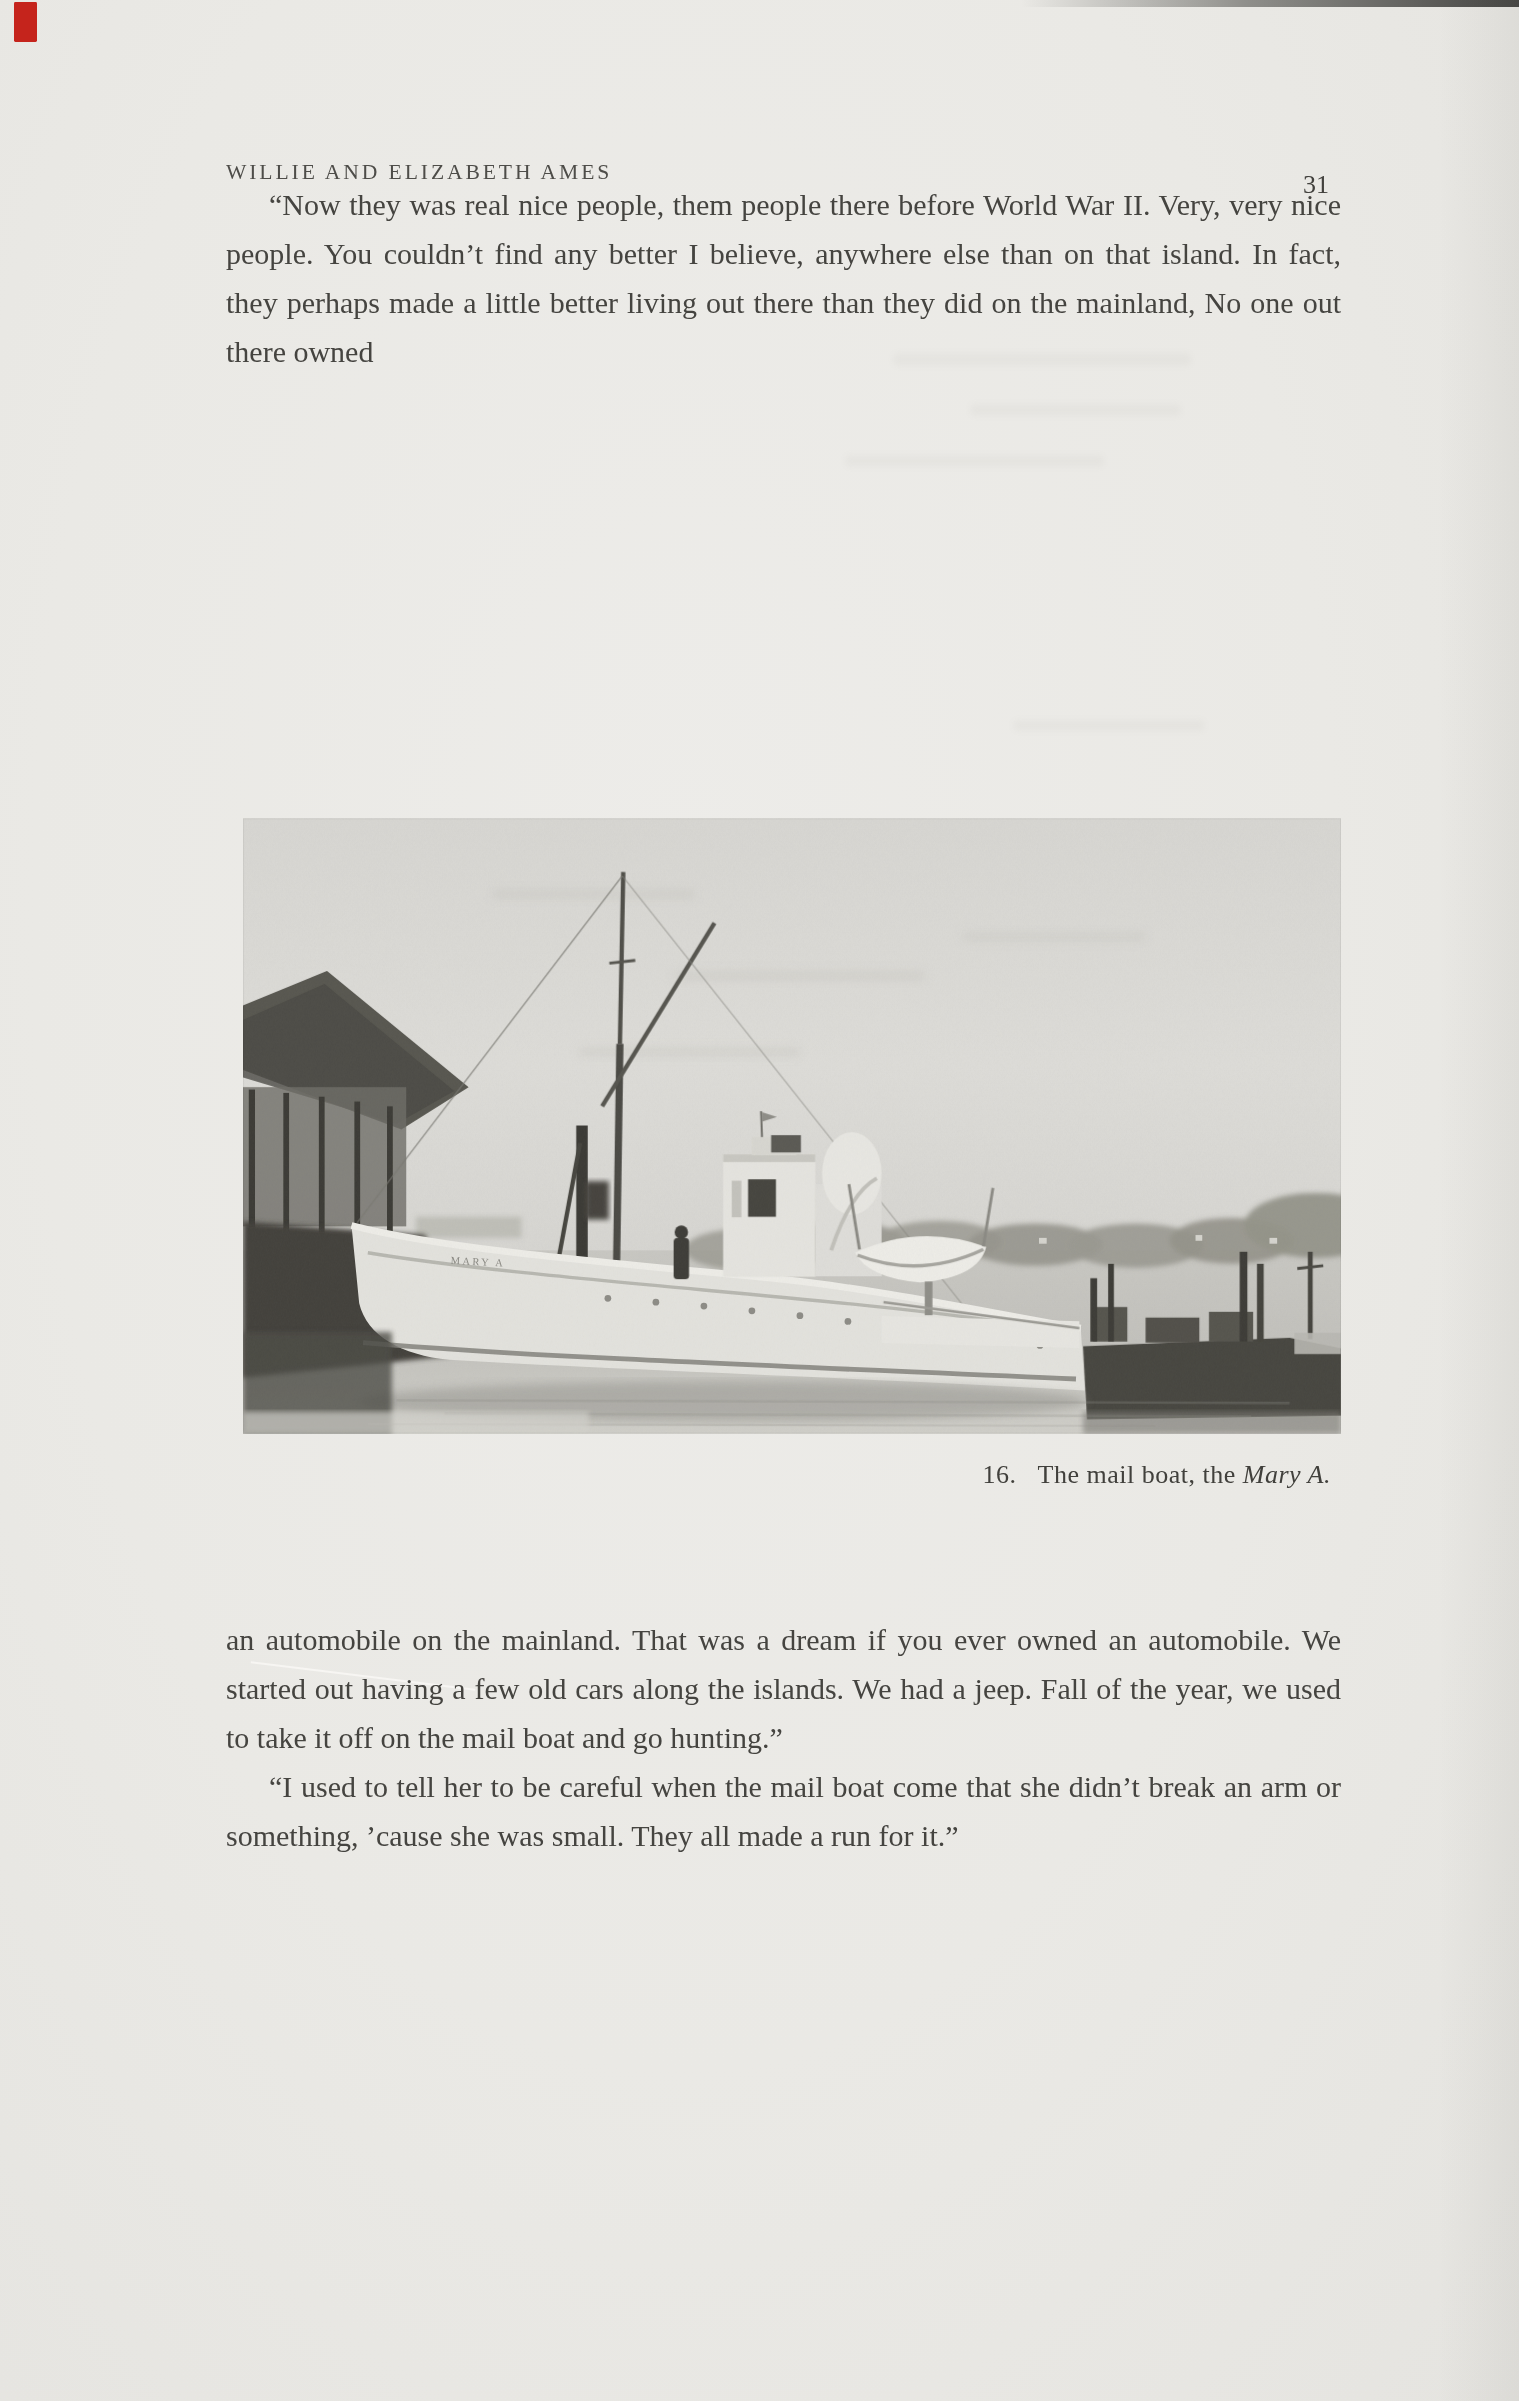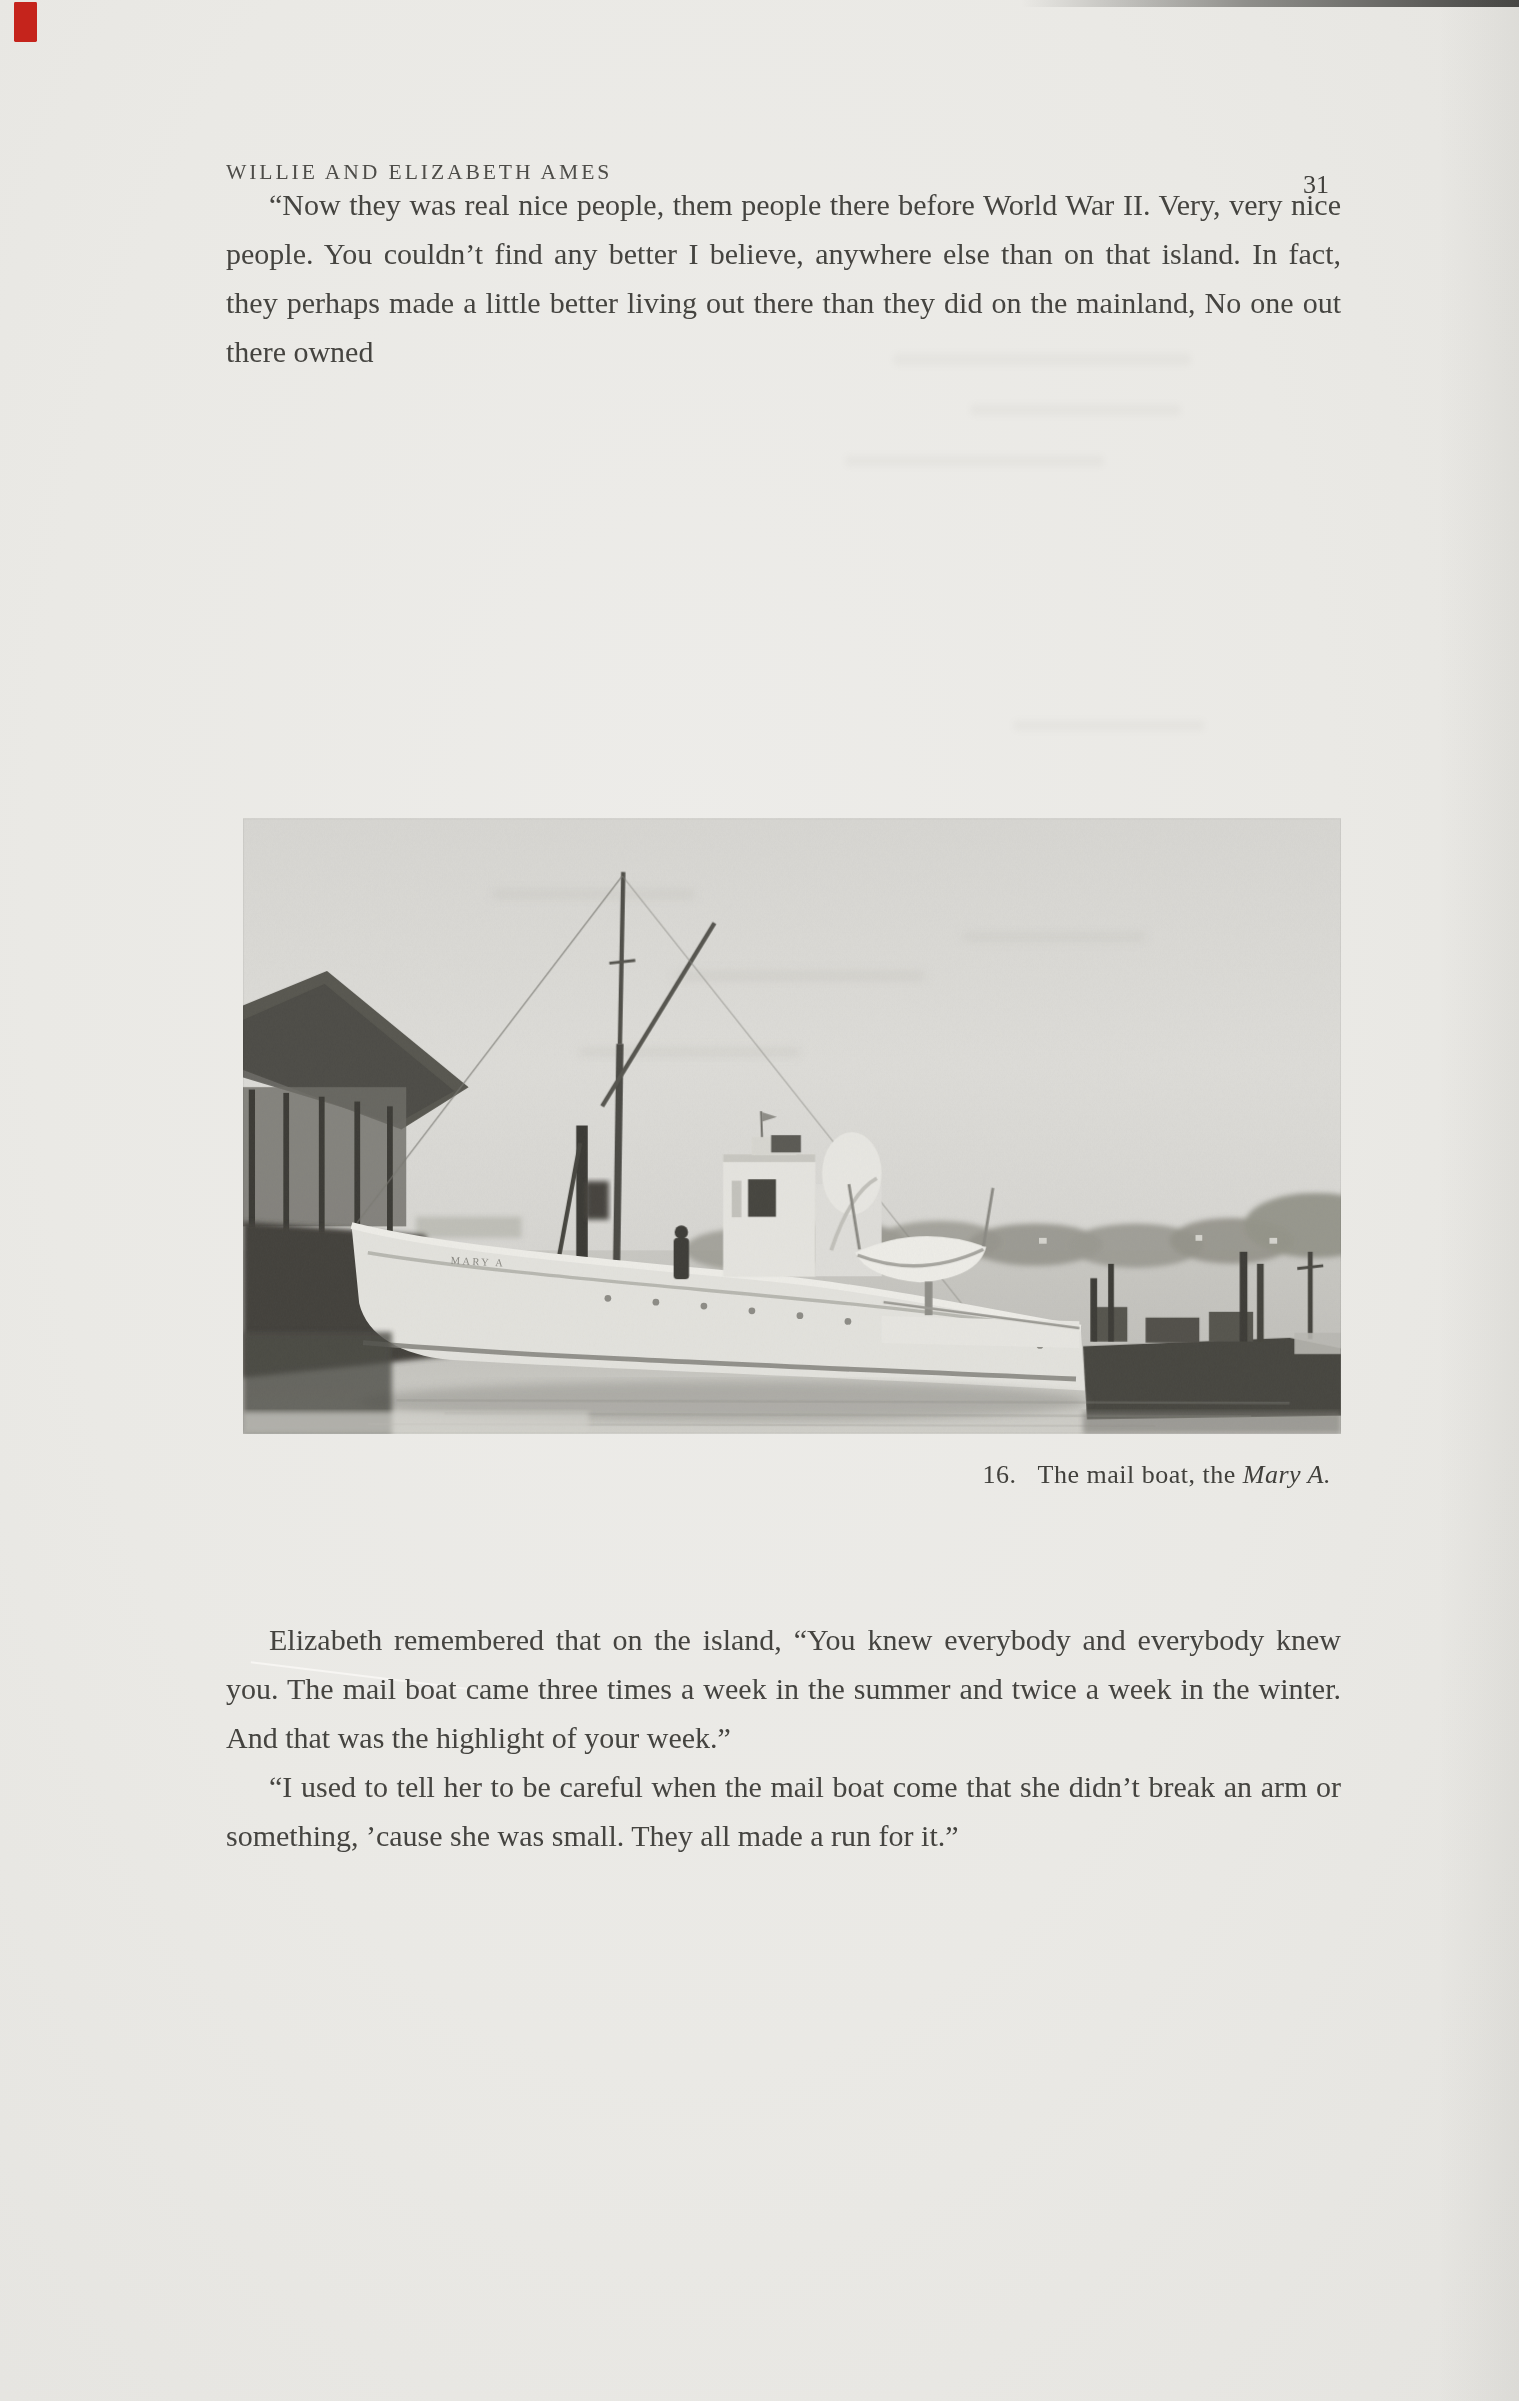--- a/index.html
+++ b/index.html
@@ -228,18 +228,18 @@
       <rect x="1" y="1" width="2285" height="1280" fill="none" stroke="rgba(0,0,0,0.06)" stroke-width="2"></rect>
     </svg>
   </div>
 
   <div class="caption">
     <span class="cap-num">16.</span><span>The mail boat, the</span>
     <span class="cap-italic">Mary A.</span>
   </div>
 
   <div class="textblock block-bottom">
-    <p class="indent">Elizabeth remembered that on the island, “You knew everybody and everybody knew you. The mail boat came three times a week in the summer and twice a week in the winter. And that was the highlight of your week.”</p>
+    <p>an automobile on the mainland. That was a dream if you ever owned an automobile. We started out having a few old cars along the islands. We had a jeep. Fall of the year, we used to take it off on the mail boat and go hunting.”</p>
     <p class="indent">“I used to tell her to be careful when the mail boat come that she didn’t break an arm or something, ’cause she was small. They all made a run for it.”</p>
   </div>
 
 </div>
 
 
 </body></html>

